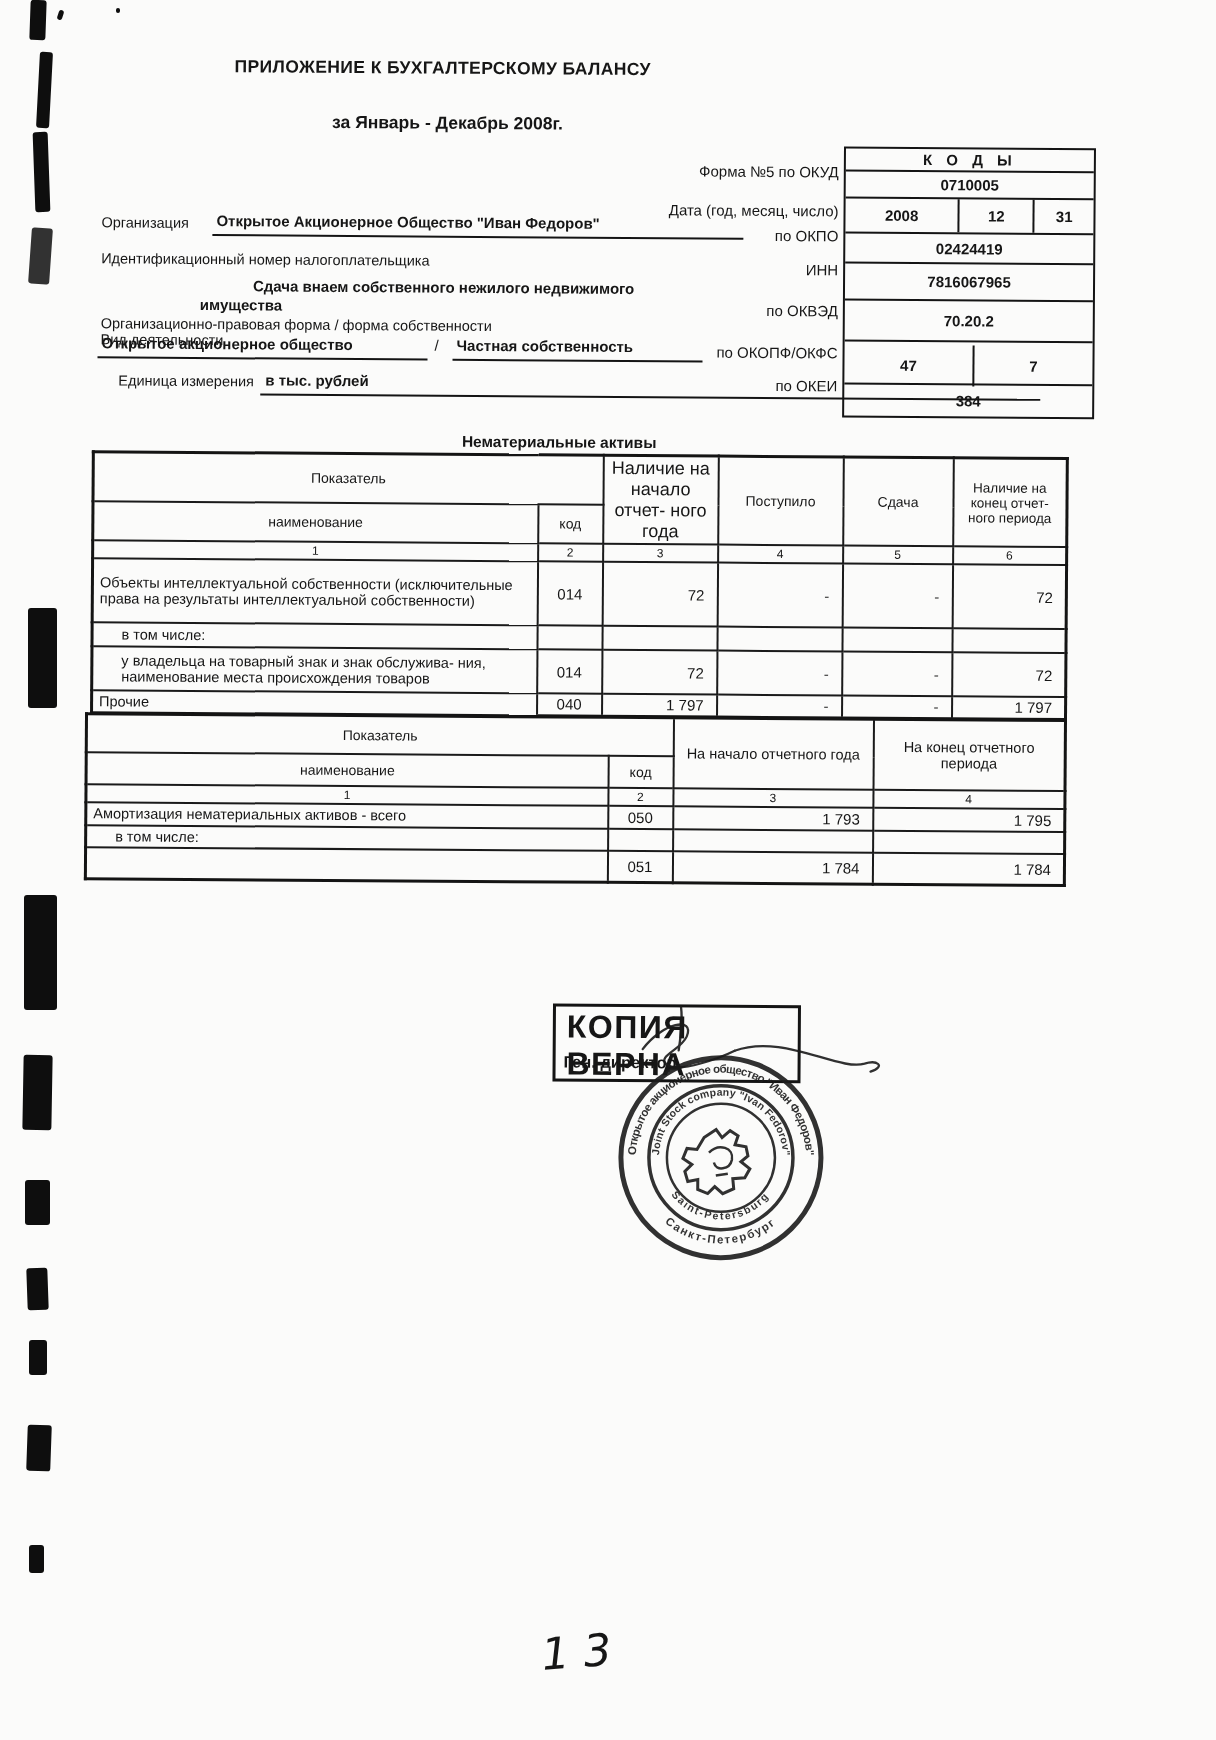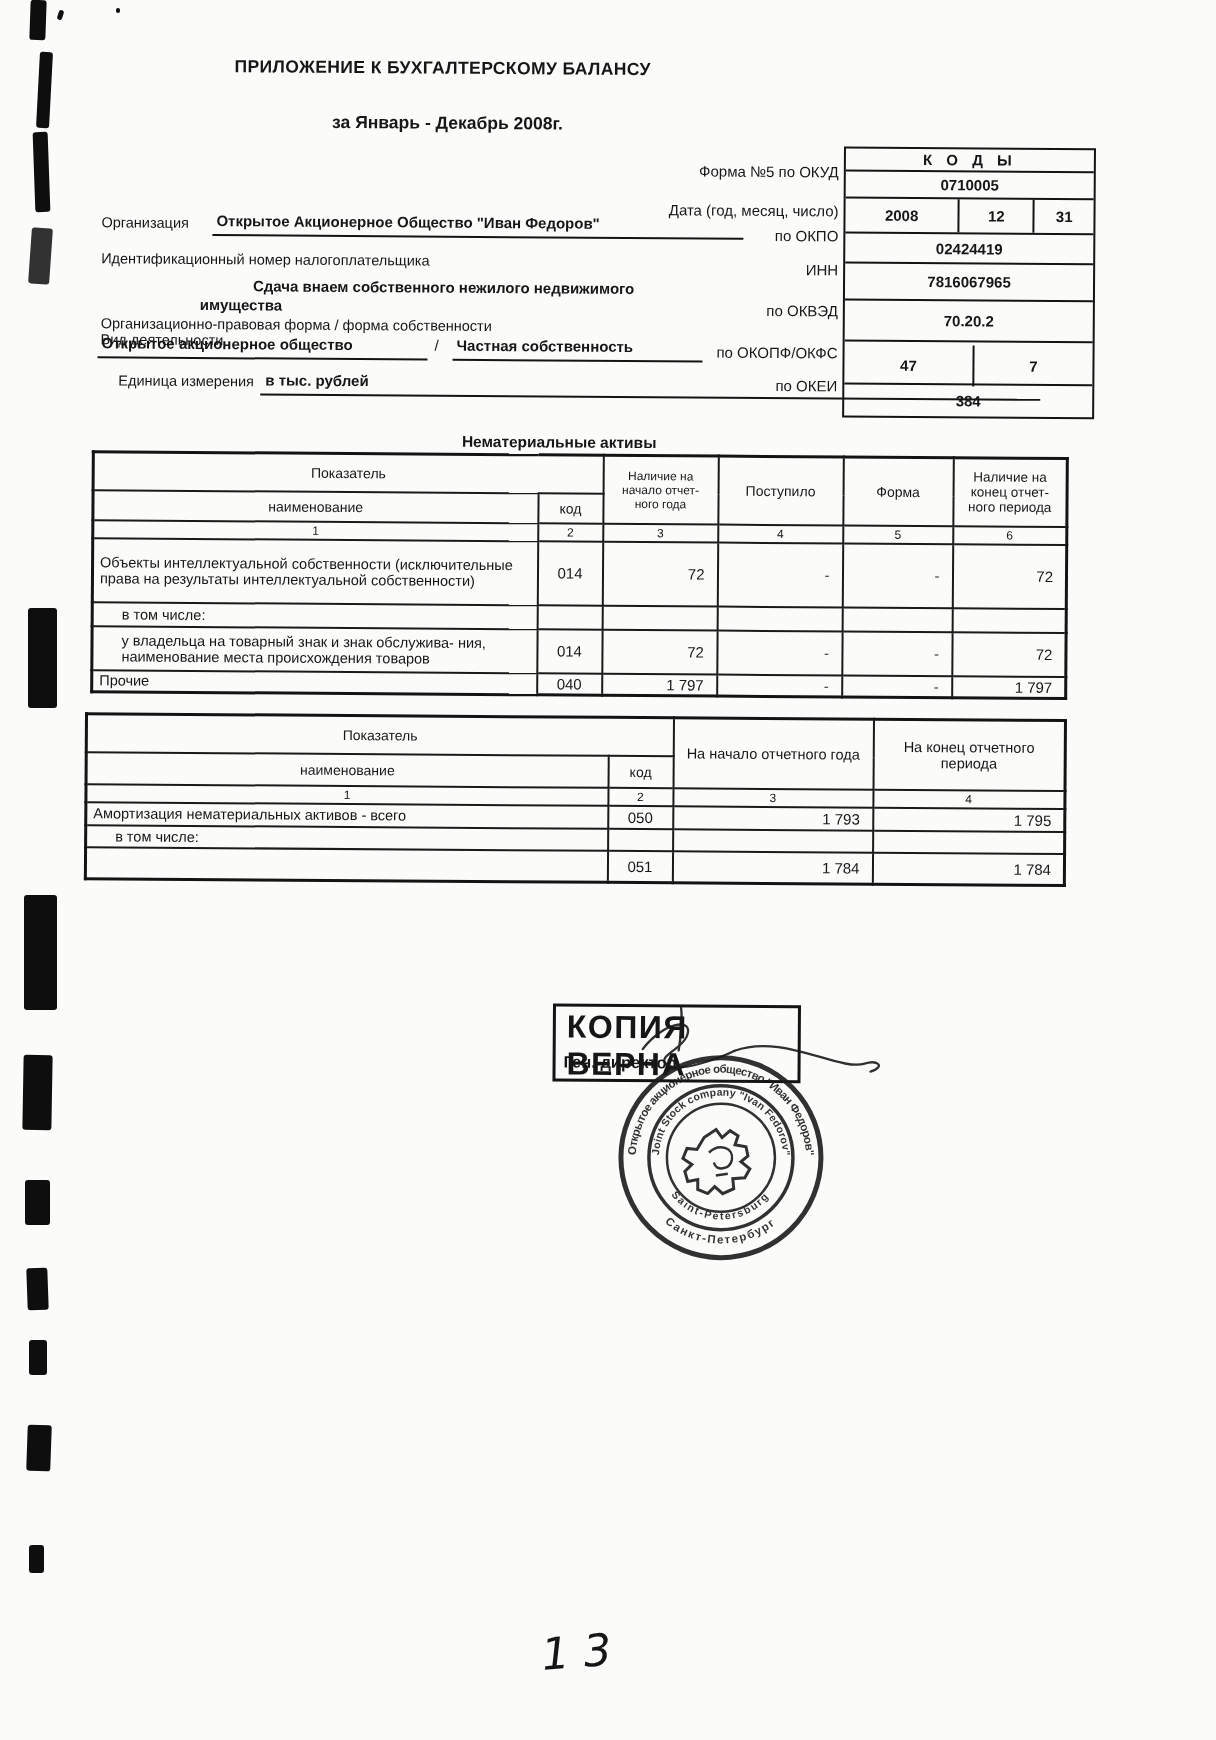--- a/index.html
+++ b/index.html
@@ -133,23 +133,23 @@
       <col style="width:445px">
         <col style="width:65px">
         <col style="width:115px">
       <col style="width:125px">
         <col style="width:110px">
         <col style="width:114px">
     </colgroup>
     <tbody>
         <tr style="height:38px;">
       <th colspan="2">Показатель</th>
-      <th rowspan="2" style="font-size:12px;margin-top:7px;">Наличие на начало отчет- ного года</th>
+      <th rowspan="2" style="font-size:18px;margin-top:7px;">Наличие на начало отчет- ного года</th>
       <th rowspan="2">Поступило</th>
-      <th rowspan="2">Форма</th>
+      <th rowspan="2">Сдача</th>
       <th rowspan="2" style="font-size:13.5px;">Наличие на конец отчет- ного периода</th>
     </tr>
     <tr style="height:30px;">
       <th>наименование</th>
       <th>код</th>
     </tr>
     <tr class="colnum">
       <td>1</td>
       <td>2</td>
       <td>3</td>

